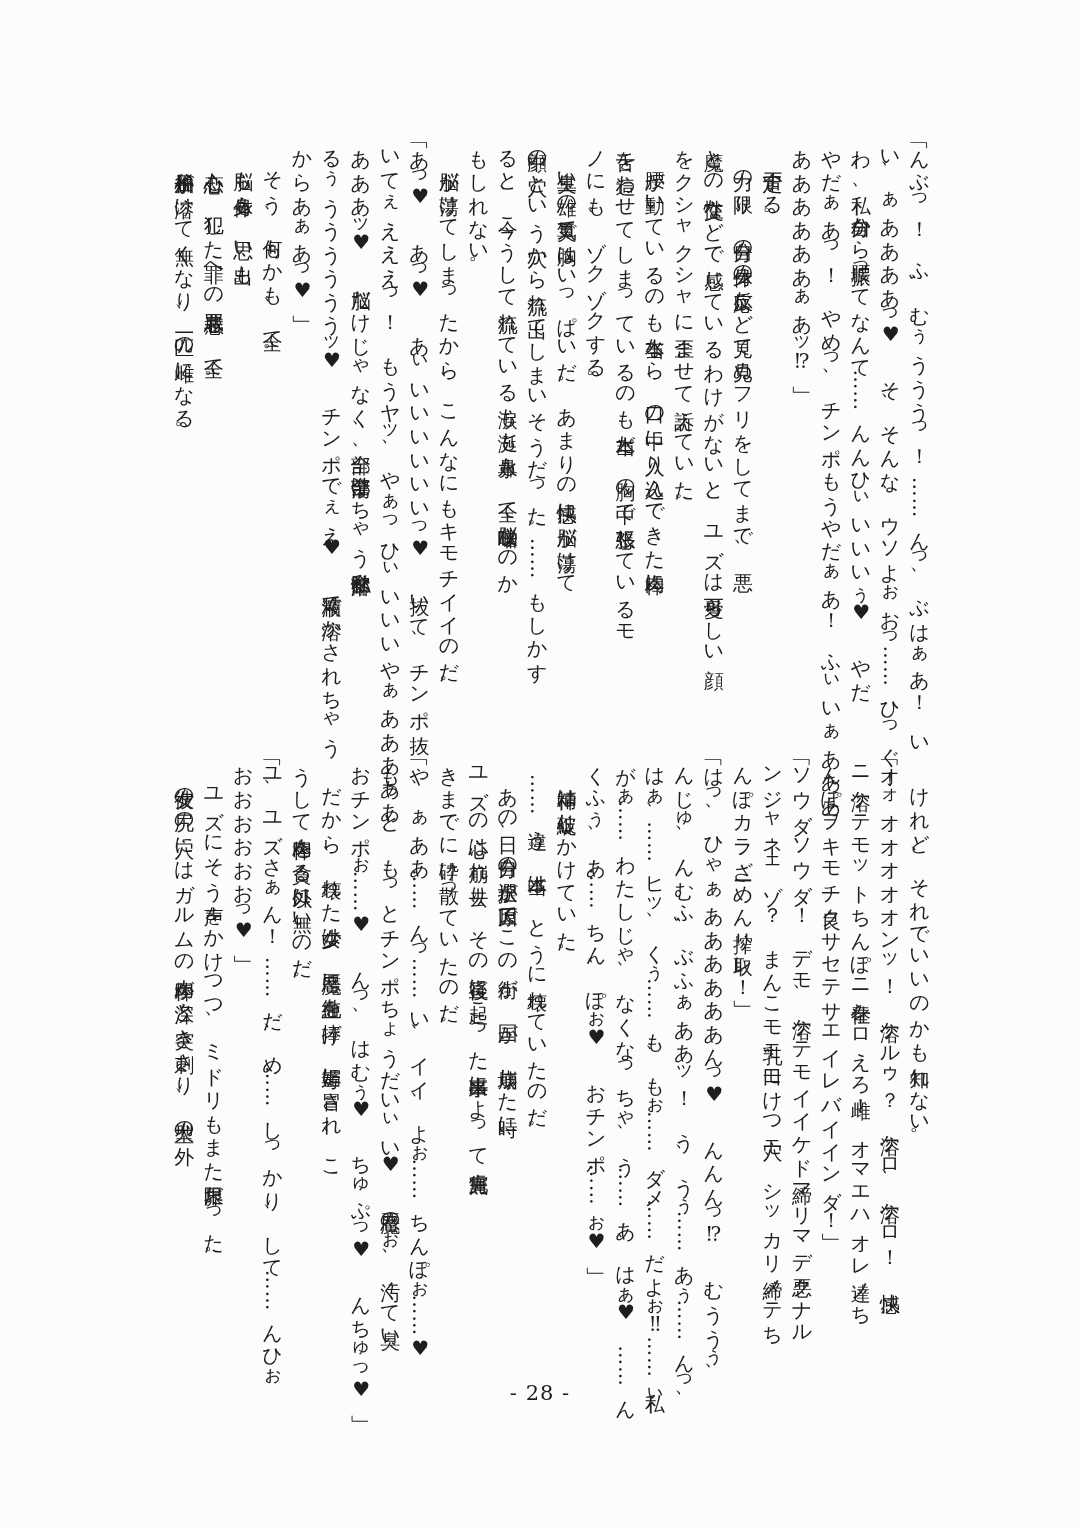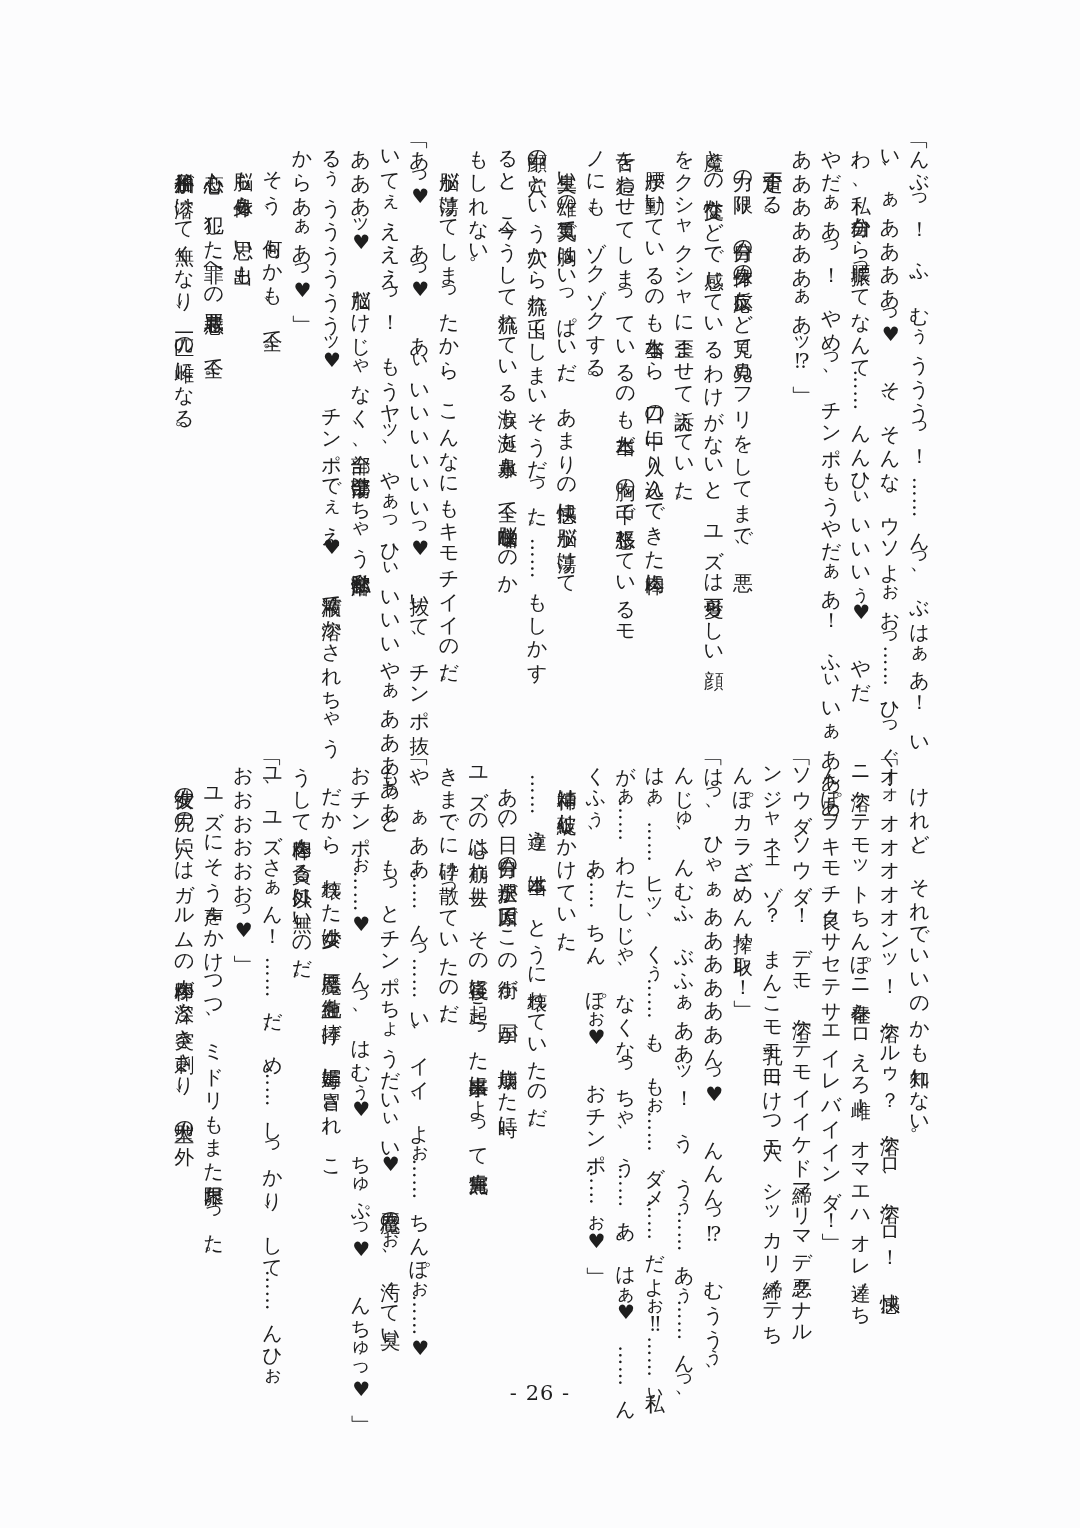--- a/index.html
+++ b/index.html
@@ -106,14 +106,14 @@
       <p class="col">「や、ぁああ……んっ……い、イイ、よぉ……ちんぽぉ……♥</p>
       <p class="col">もっと、もっとチンポちょうだいぃい♥　悪魔のぉ、汚くて臭い</p>
       <p class="col">おチンポぉ……♥　んっ、はむぅ♥　ちゅぷっ♥　んちゅっ♥」</p>
       <p class="col">　だから、壊れた少女は、悪魔に純血を捧げ、媚毒に冒され、こ</p>
       <p class="col">うして肉棒を貪る以外に無いのだ。</p>
       <p class="col">「ユ、ユズさぁん！　……だ、め……しっかり、して……んひぉ</p>
       <p class="col">おおおおおおっ♥」</p>
       <p class="col">　ユズにそう声をかけつつ、ミドリもまた限界だった。</p>
       <p class="col">　彼女の尻の穴にはガルムの肉棒が深々と突き刺さり、犬型の外</p>
     </div>
-  <div class="page-number">- 26 -</div>
+  <div class="page-number">- 28 -</div>
 </div>
 
 </body></html>

